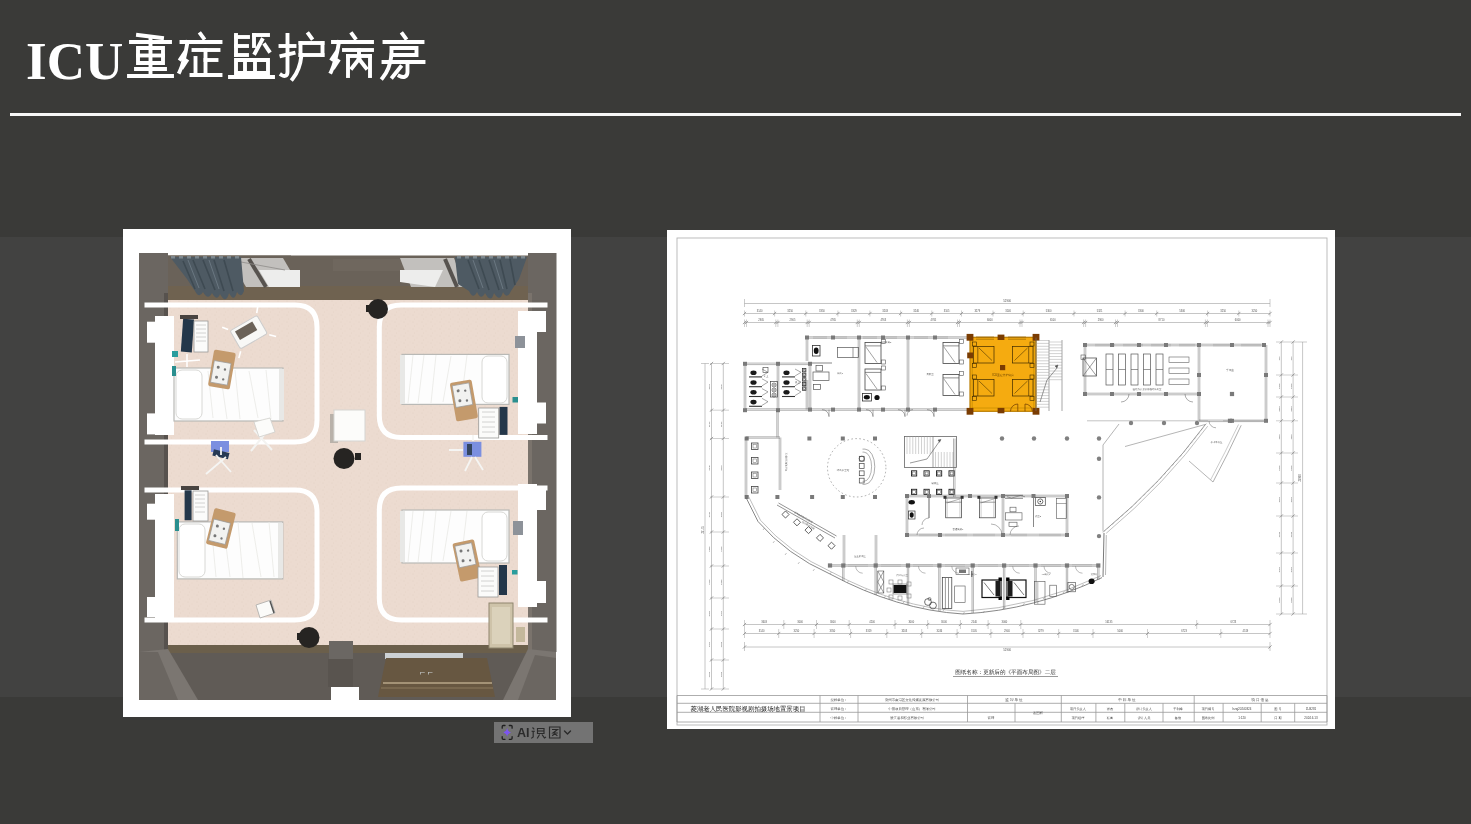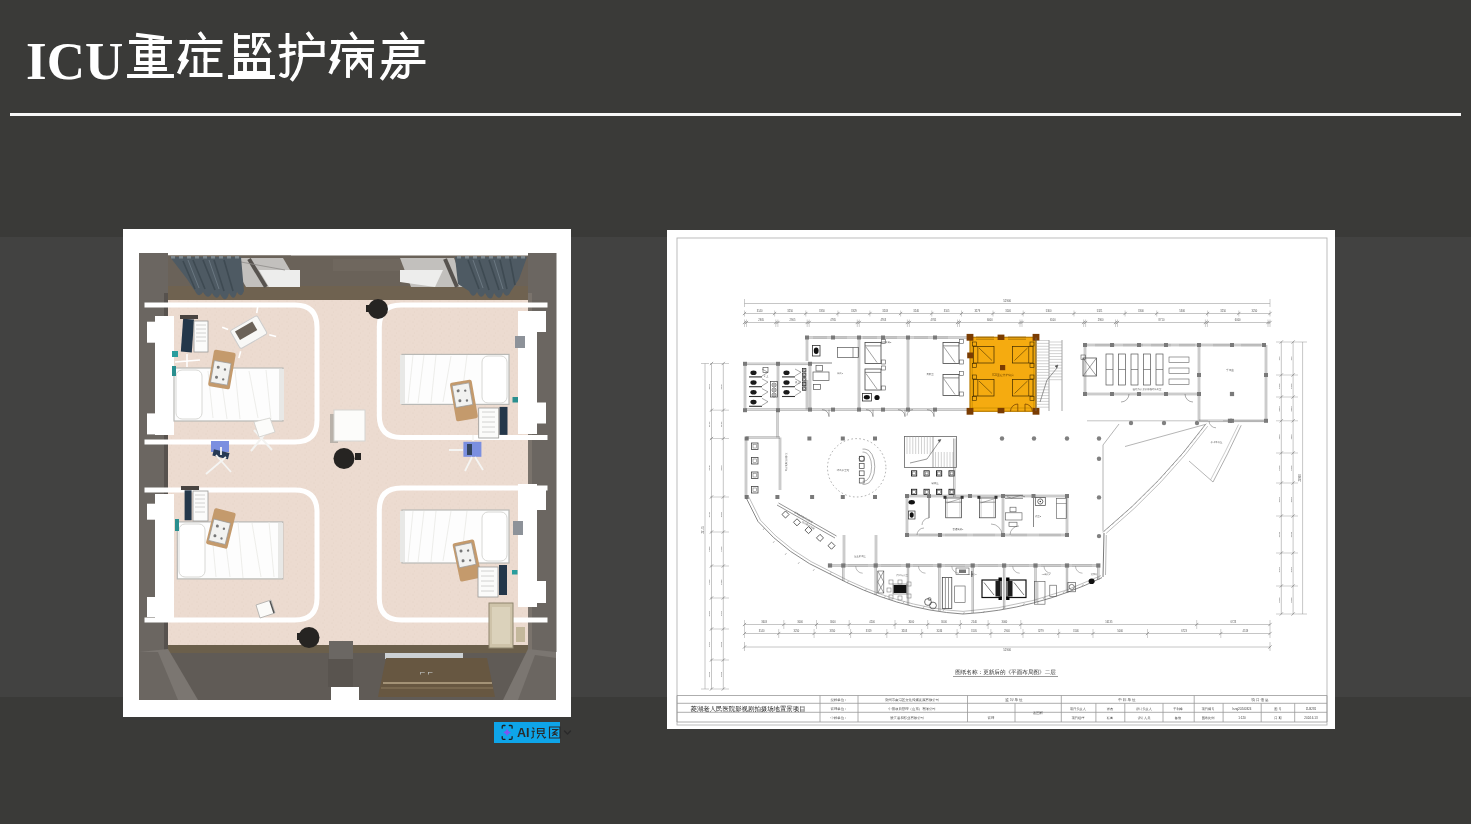--- a/index.html
+++ b/index.html
@@ -350,21 +350,21 @@
 <circle cx="186" cy="408.5" r="10.5" fill="#262422"></circle>
 <rect x="174" y="404" width="5" height="7" fill="#262422"></rect>
 </g>
 
 <rect x="207" y="185" width="8" height="29" fill="#b9b2aa"></rect>
 <rect x="211" y="181" width="31" height="31" fill="#fcfcfa" stroke="#d5d5d2" stroke-width="1"></rect>
 </g>
 </svg>
 </div>
 
-<div class="abs" style="left:494px;top:722px;width:66px;height:21px;background:#0ea5e9;border-radius:0;">
+<div class="abs" style="left:494px;top:722px;width:99px;height:21px;background:#737373;border-radius:0;">
 <svg width="79" height="21" viewBox="0 0 79 21">
 
   <g stroke="#1f1f1f" stroke-width="1.3" fill="none" stroke-linecap="round">
     <path d="M8.2,6.2 V4.6 a1.1,1.1 0 0 1 1.1,-1.1 H11"></path>
     <path d="M15.3,3.5 H17 a1.1,1.1 0 0 1 1.1,1.1 V6.2"></path>
     <path d="M18.1,14.6 V16.2 a1.1,1.1 0 0 1 -1.1,1.1 H15.3"></path>
     <path d="M11,17.3 H9.3 a1.1,1.1 0 0 1 -1.1,-1.1 V14.6"></path>
   </g>
 
   <path d="M13.15,6.1 C13.6,8.5 14.6,9.5 17,10.4 C14.6,11.3 13.6,12.3 13.15,14.7 C12.7,12.3 11.7,11.3 9.3,10.4 C11.7,9.5 12.7,8.5 13.15,6.1 Z" fill="#7d55f2"></path>

